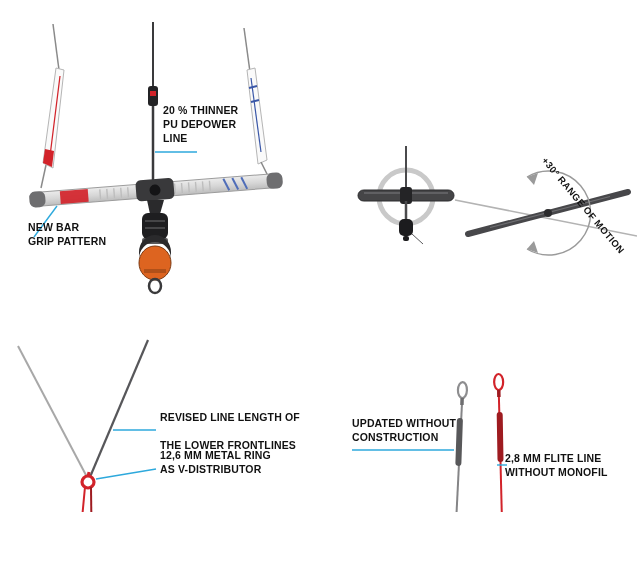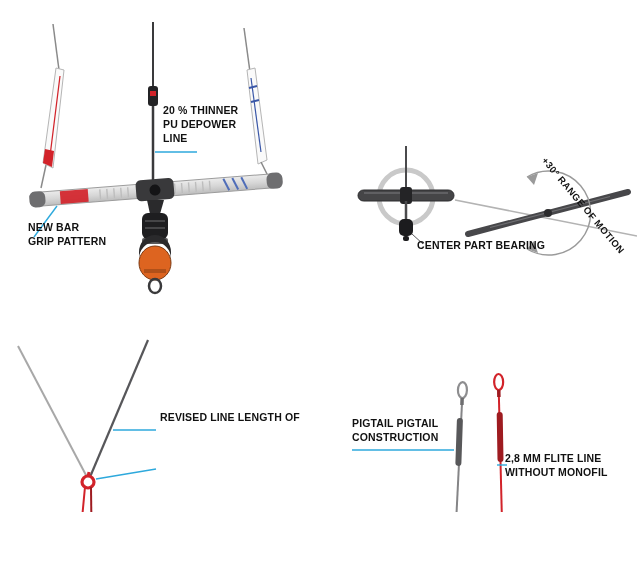--- a/index.html
+++ b/index.html
@@ -167,26 +167,28 @@
 
   <div class="label" style="left:163px;top:104px">20 % THINNER
 PU DEPOWER
 LINE</div>
 
   <div class="label" style="left:28px;top:221px">NEW BAR
 GRIP PATTERN</div>
 
   <div class="label-rotated" style="left:544px;top:153px">+30° RANGE OF MOTION</div>
 
-  <div class="label" style="left:417px;top:239px">CENTER PART BEARING</div>
 
   <div class="label" style="left:160px;top:397px">
     <span>REVISED LINE LENGTH OF</span><br>
+    <span class="heavy">THE LOWER FRONTLINES</span>
   </div>
 
+  <div class="label" style="left:160px;top:449px">12,6 MM METAL RING
+AS V-DISTRIBUTOR</div>
 
-  <div class="label" style="left:352px;top:417px">PIGTAIL PIGTAIL
+  <div class="label" style="left:352px;top:417px">UPDATED WITHOUT
 CONSTRUCTION</div>
 
   <div class="label" style="left:505px;top:452px">2,8 MM FLITE LINE
 WITHOUT MONOFIL</div>
 
 </div>
 
 </body></html>

